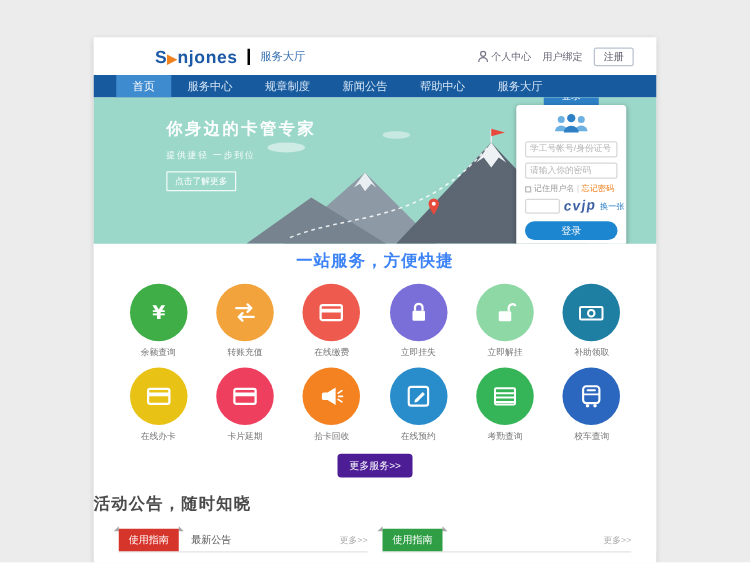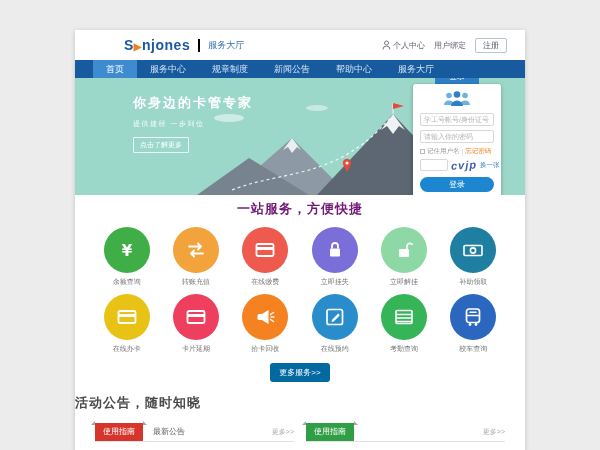--- a/index.html
+++ b/index.html
@@ -47,28 +47,28 @@
   .caprow { display:flex; align-items:center; gap:3px; margin-top:3px; }
   .cap-in { width:28px; height:12px; border:1px solid #d8d8d8; border-radius:2px; font-size:7px; padding:0 2px; }
   .cap-txt { font-size:11px; font-style:italic; font-weight:bold; color:#3c5fa5; letter-spacing:1px;
              transform:rotate(-3deg); }
   .cap-ref { font-size:6.5px; color:#2e80c6; cursor:pointer; white-space:nowrap; }
   .login-btn { margin-top:6px; width:100%; height:15px; background:#1d86d0; border:none; border-radius:8px;
                color:#fff; font-size:8px; cursor:pointer; }
 
   
   .services { text-align:center; padding-top:5px; background:#fff; }
-  .sec-title { font-size:13px; font-weight:bold; color:#701a75; letter-spacing:1px; }
+  .sec-title { font-size:13px; font-weight:bold; color:#3b82f6; letter-spacing:1px; }
   .grid { width:416px; margin:9px auto 0; display:grid; grid-template-columns:repeat(6,1fr); row-gap:7px; }
   .svc { cursor:pointer; }
   .circ { width:46px; height:46px; border-radius:50%; margin:0 auto; display:flex; align-items:center;
           justify-content:center; }
   .circ svg { width:24px; height:24px; }
   .slabel { font-size:7px; color:#777; margin-top:4px; }
-  .more-btn { display:inline-block; margin-top:9px; background:#0369a1; color:#fff; font-size:8px;
+  .more-btn { display:inline-block; margin-top:9px; background:#4c1d95; color:#fff; font-size:8px;
               padding:4px 9px; border-radius:3px; cursor:pointer; border:none; }
 
   
   .ann { padding-top:12px; background:#fff; }
   .ann-title { text-align:left; font-size:13px; font-weight:bold; color:#4a4a4a; letter-spacing:1px; }
   .tabs-row { width:410px; margin:9px auto 0; display:flex; gap:12px; }
   .panel { flex:1; display:flex; align-items:flex-end; border-bottom:1px solid #e3e3e3; height:21px; }
   .ribbon { position:relative; color:#fff; font-size:8px; padding:3px 8px 4px; margin-right:10px; cursor:pointer; }
   .ribbon.red { background:#d6352b; }
   .ribbon.green { background:#2f9e44; }

